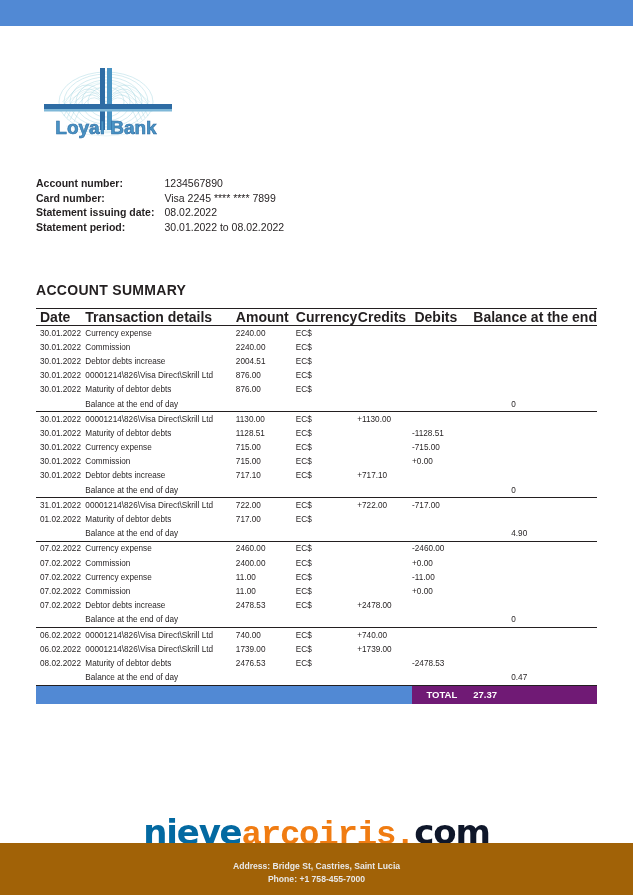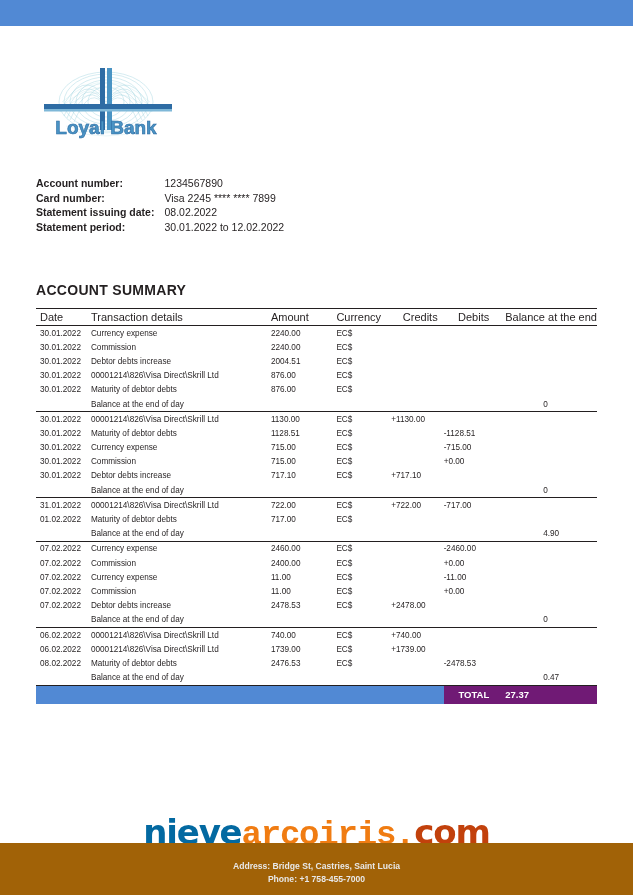--- a/index.html
+++ b/index.html
@@ -34,21 +34,21 @@
     font-size:14px; font-weight:bold; letter-spacing:.3px;
     margin-top:48px; margin-bottom:10px;
   }
 
   
   table.stmt { width:100%; border-collapse:collapse; font-size:8.2px; }
   table.stmt th, table.stmt td {
     padding:1.6px 0; line-height:11px; font-weight:normal; white-space:nowrap;
   }
   table.stmt thead th {
-    font-weight:normal; font-size:11px;
+    font-weight:bold; font-size:14px;
     border-top:1.6px solid #231f20; border-bottom:1.6px solid #231f20;
     padding:2.5px 0;
   }
   .c-date      { width:58px;  text-align:left;  padding-left:4px!important; }
   .c-details   { width:196px; text-align:left; }
   .c-amount    { width:74px;  text-align:left; }
   .c-currency  { width:58px;  text-align:left; }
   .c-credits   { width:56px;  text-align:left; }
   .c-debits    { width:56px;  text-align:left; }
   .c-balance   { width:96px;  text-align:left; padding-left:10px!important; }
@@ -69,21 +69,21 @@
   tr.total-row td.t-value { text-align:left; padding-left:10px; }
 
   
   .watermark {
     position:absolute; left:0; top:812px; width:633px;
     text-align:center; font-size:34px; font-weight:bold;
     letter-spacing:-1.2px; font-family:"DejaVu Sans", sans-serif;
   }
   .wm-a { color:#0369a1; }
   .wm-b { color:#f07c12;font-family:Liberation Mono, monospace; }
-  .wm-c { color:#c2410c; }
+  .wm-c { color:#0f172a; }
 
   
   .footer {
     position:absolute; left:0; top:843px; width:633px; height:52px;
     background:#a16207; color:#e8e8e8;
     text-align:center; font-size:8.6px; line-height:12.5px;
     padding-top:17px; font-weight:bold;
   }
 </style>
 </head>
@@ -131,21 +131,21 @@
       <div class="acct-labels">
         <div>Account number:</div>
         <div>Card number:</div>
         <div>Statement issuing date:</div>
         <div>Statement period:</div>
       </div>
       <div class="acct-values">
         <div>1234567890</div>
         <div>Visa 2245 **** **** 7899</div>
         <div>08.02.2022</div>
-        <div>30.01.2022 to 12.02.2022</div>
+        <div>30.01.2022 to 08.02.2022</div>
       </div>
     </div>
   </div>
 
   <div class="section-title">ACCOUNT SUMMARY</div>
 
   <table class="stmt">
     <thead>
       <tr>
         <th class="c-date">Date</th>

